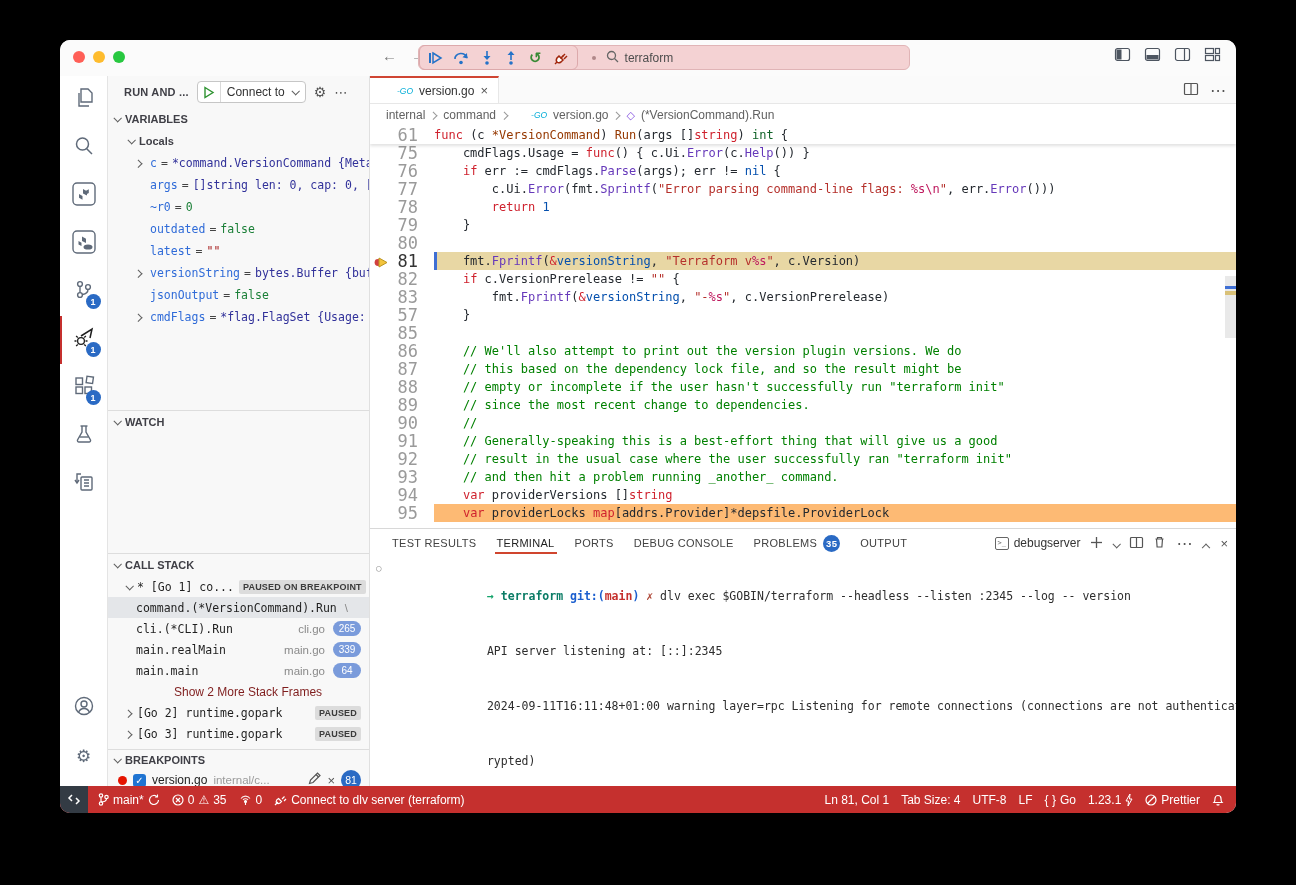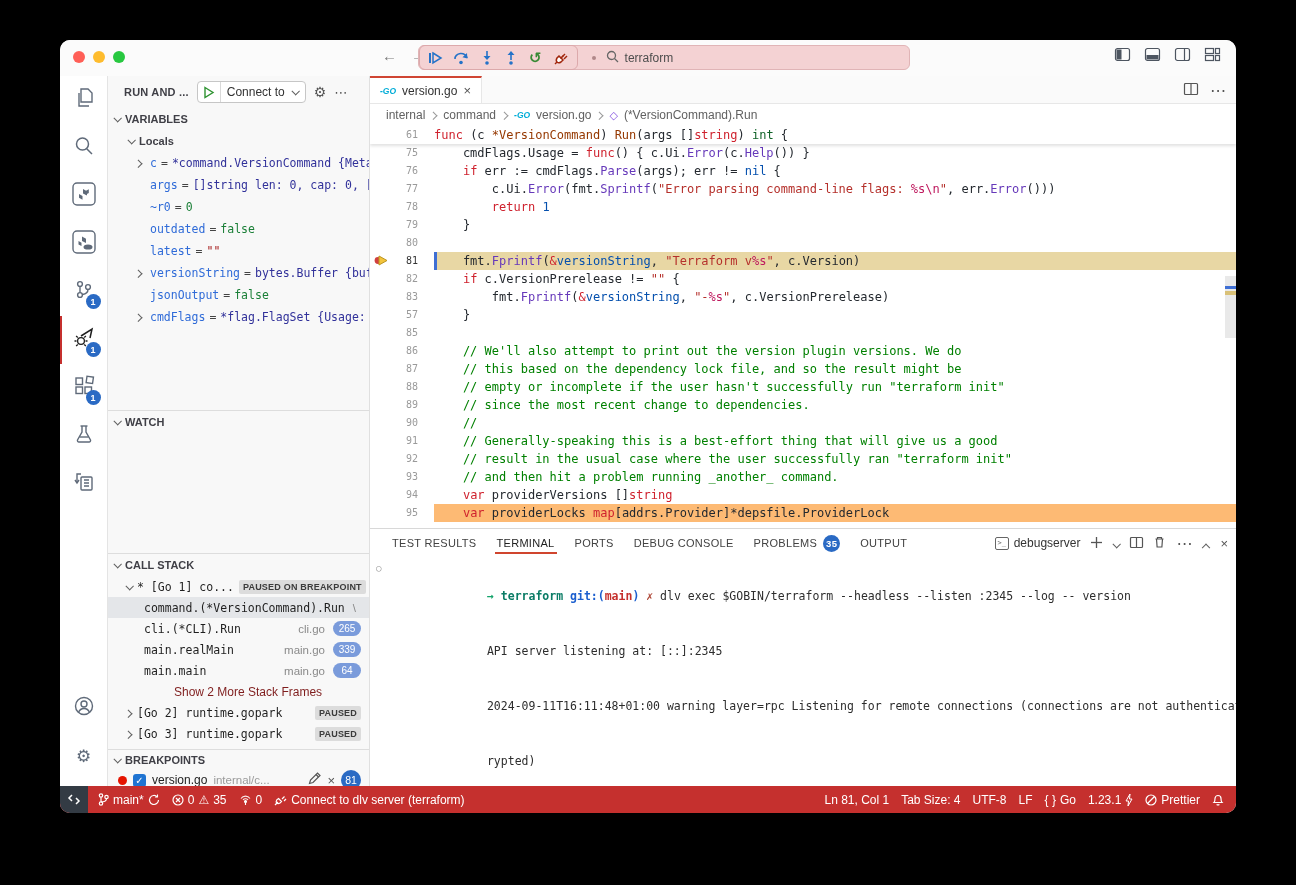--- a/index.html
+++ b/index.html
@@ -50,21 +50,21 @@
   .tw-right{transform:rotate(-45deg) translate(-1px,0);}
   .mono,.var-row,.cs-name{font-family:"DejaVu Sans Mono","Liberation Mono",monospace;}
   .locals-row{height:22px;display:flex;align-items:center;gap:5px;padding-left:20px;font-size:11px;font-weight:bold;color:#3f3f46;}
   .var-row{height:22px;display:flex;align-items:center;padding-left:28px;font-size:11.5px;white-space:nowrap;overflow:hidden;}
   .var-tw{width:14px;display:inline-flex;align-items:center;flex:0 0 14px;}
   .vname{color:#2f6bd8;}
   .veq{color:#444;margin:0 4px;}
   .navy{color:#31319a}.green{color:#1a7f37}.str{color:#a31515}
   .cs-row{height:21px;display:flex;align-items:center;font-size:11.5px;white-space:nowrap;overflow:hidden;padding-right:8px;}
   .r-thread{padding-left:18px;gap:5px;}
-  .r-frame{padding-left:36px;}
+  .r-frame{padding-left:28px;}
   .r-frame.sel{background:#e4e6e9;}
   .r-link{padding-left:66px;}
   .r-link .cs-name{color:#7f1d1d;font-family:"Liberation Sans",sans-serif;font-size:12px;}
   .cs-name{color:#1f1f1f;font-size:11.5px;}
   .cs-suffix{color:#888;margin-left:8px;}
   .cs-file{color:#8a8a8a;margin-left:auto;font-size:11.5px;font-family:"Liberation Sans",sans-serif;}
   .cs-badge{background:#7a9bdb;color:#fff;border-radius:9px;min-width:28px;height:15px;display:flex;align-items:center;
     justify-content:center;font-size:10px;margin-left:8px;font-family:"Liberation Sans",sans-serif;}
   .cs-tag{margin-left:auto;background:#dcdcdc;color:#3b3b3b;font-size:9px;font-weight:bold;padding:2px 4px;border-radius:2px;letter-spacing:.2px;}
   .bp-row{height:20px;display:flex;align-items:center;gap:6px;padding:0 8px 0 10px;font-size:12px;}
@@ -72,30 +72,30 @@
   .bp-check{width:13px;height:13px;border-radius:3px;background:#1f74d2;color:#fff;font-size:10px;display:flex;align-items:center;justify-content:center;flex:0 0 auto;}
   .bp-file{color:#222;}
   .bp-path{color:#9a9a9a;font-size:11.5px;flex:1;overflow:hidden;white-space:nowrap;}
   .bp-badge{background:#2a6ac4;color:#fff;border-radius:50%;width:20px;height:20px;display:flex;align-items:center;justify-content:center;font-size:10.5px;}
   .xicon{color:#555;font-size:13px;}
   
   .editorcol{flex:1;display:flex;flex-direction:column;min-width:0;background:#fff;}
   .tabbar{height:28px;background:#fafafa;border-bottom:1px solid #e7e7e7;display:flex;align-items:stretch;position:relative;}
   .tab{background:#fff;border-top:2px solid #cf4432;border-right:1px solid #e7e7e7;display:flex;align-items:center;
     gap:6px;padding:0 10px;font-size:12px;color:#333;}
-  .go-icon{color:#00acd7;font-weight:bold;font-size:8.5px;font-style:italic;letter-spacing:0;}
+  .go-icon{color:#00acd7;font-weight:normal;font-size:8.5px;font-style:italic;letter-spacing:0;margin-left:17px;}
   .tabbar-right{position:absolute;right:10px;top:0;height:28px;display:flex;align-items:center;gap:12px;color:#555;}
   .breadcrumbs{height:22px;display:flex;align-items:center;gap:6px;padding-left:16px;font-size:12px;color:#616161;background:#fff;}
   .bc-sep{color:#9a9a9a;font-size:10px;transform:translateY(-1px);}
   .bc-sym{color:#8250df;font-size:11px;}
   .editor{height:402px;position:relative;overflow:hidden;font-family:"DejaVu Sans Mono","Liberation Mono",monospace;font-size:12px;}
   .code-row{display:flex;height:18px;line-height:18px;white-space:pre;}
   .sticky{box-shadow:0 2px 3px rgba(0,0,0,.12);position:relative;z-index:3;background:#fff;}
   .gutter{width:64px;flex:0 0 64px;display:flex;justify-content:flex-end;align-items:center;padding-right:16px;
-    color:#9a9a9a;position:relative;font-size:10px;}
+    color:#9a9a9a;position:relative;font-size:17px;}
   .code-text{flex:1;color:#24292f;}
   .cur-line .code-text{background:#e8d7a4;box-shadow:inset 3px 0 0 #3f6fd4;}
   .cur-line .gutter{color:#333;}
   .dim-line .code-text{background:#fdba74;}
   .bp-cur{position:absolute;left:4px;top:2px;}
   .tok-k{color:#cf222e}.tok-ty{color:#953800}.tok-grn{color:#116329}.tok-fn{color:#6639ba}
   .tok-s{color:#b5302b}.tok-esc{color:#be185d}.tok-n{color:#0550ae}.tok-vb{color:#0550ae}
   .tok-cm{color:#008000}.tok-d{color:#24292f}
   .ovr-thumb{position:absolute;right:0;top:150px;width:11px;height:62px;background:rgba(120,120,120,.16);z-index:4;}
   .ovr-blue{position:absolute;right:0;top:160px;width:11px;height:3px;background:#3f6fd4;z-index:5;}

